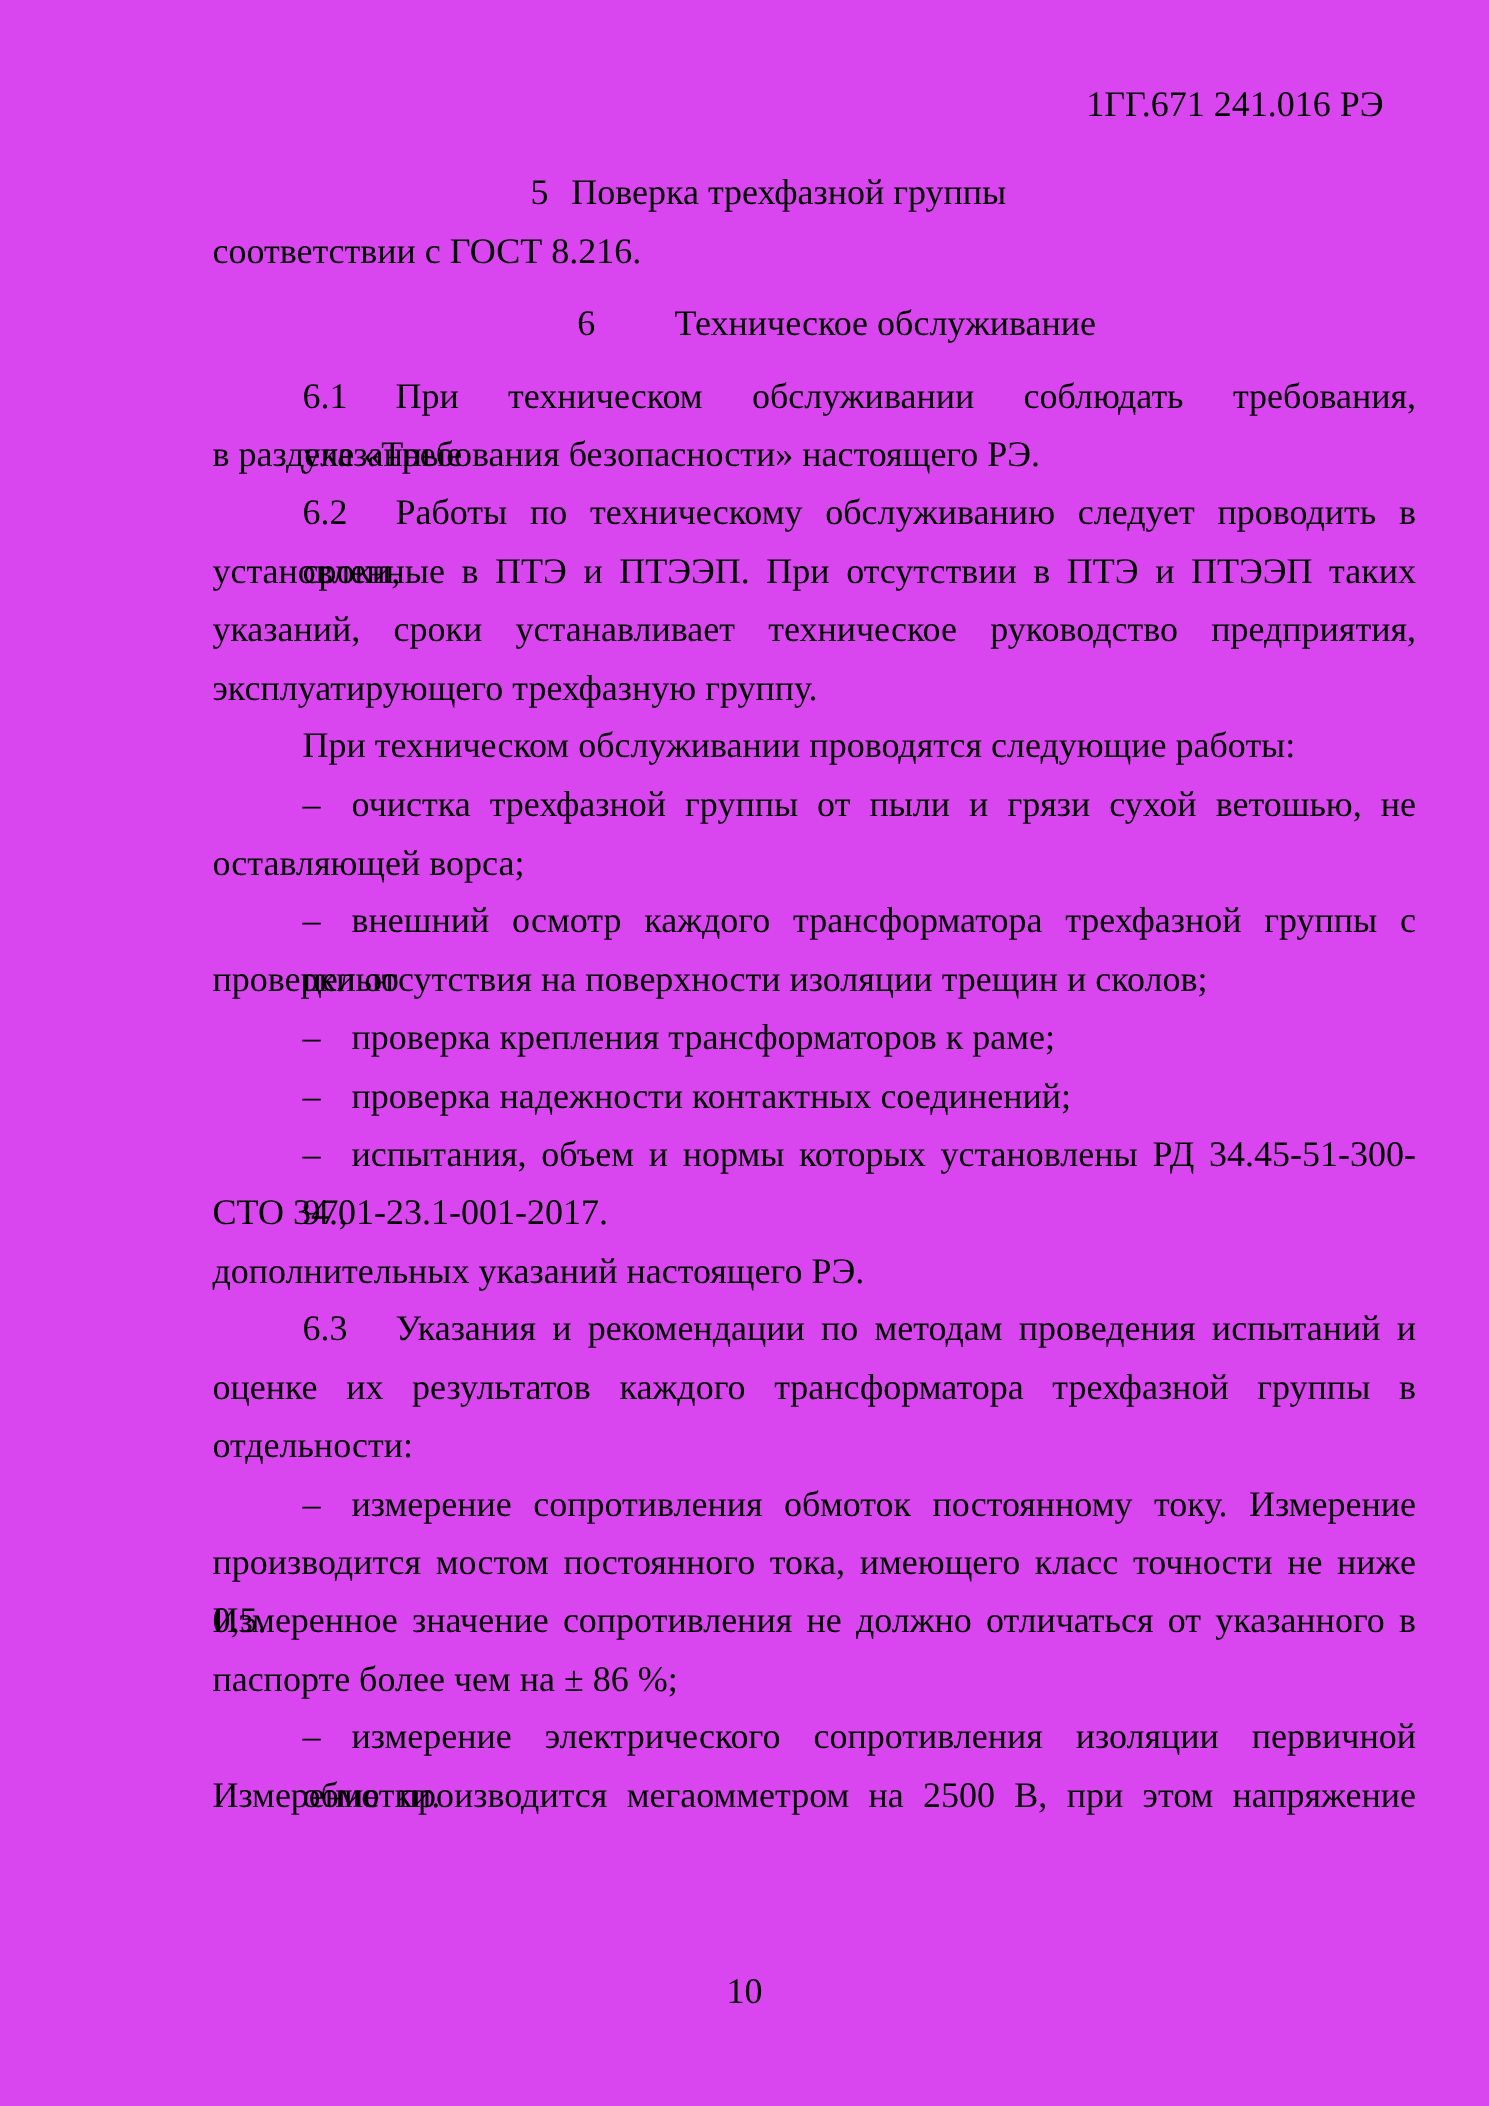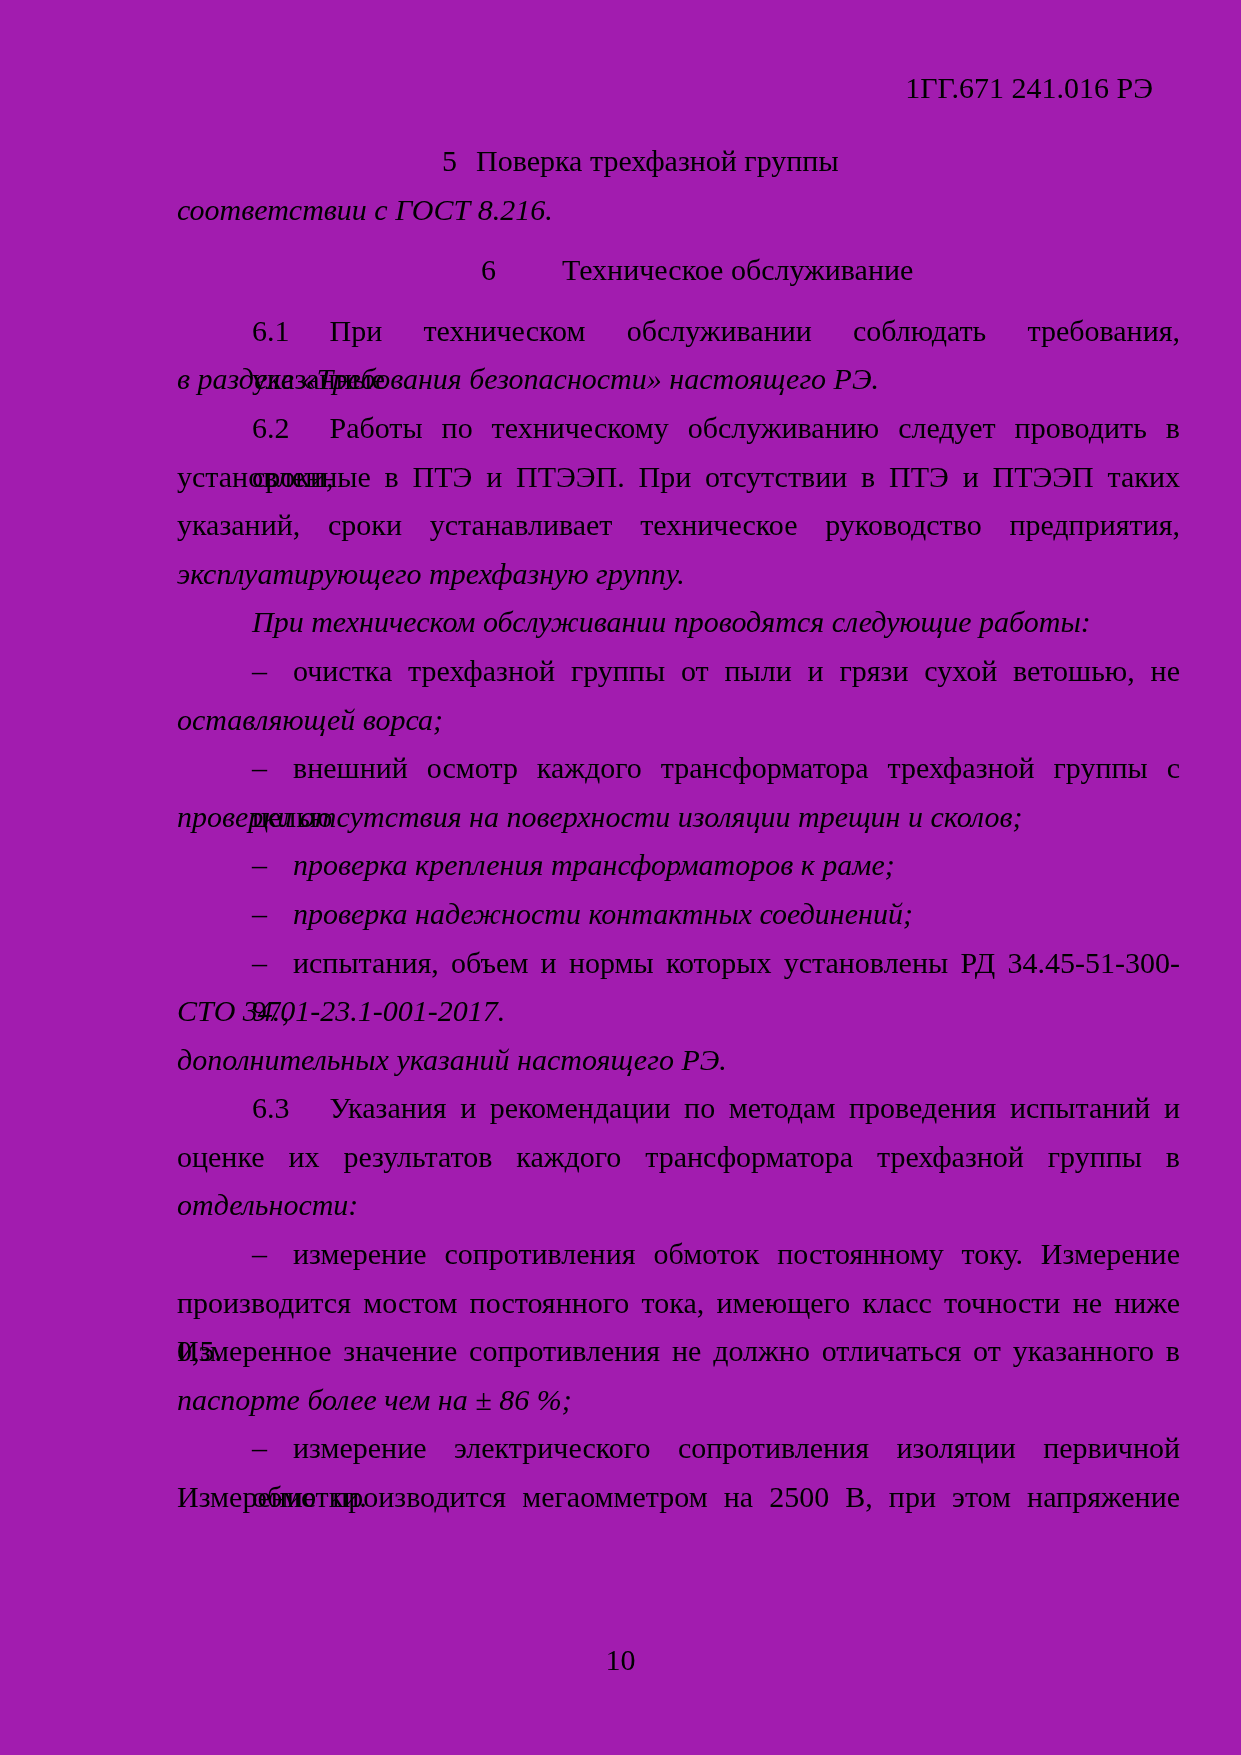--- a/index.html
+++ b/index.html
@@ -1,32 +1,32 @@
 <!DOCTYPE html>
 <html><head>
 <meta charset="utf-8">
 <style>
   html,body{margin:0;padding:0;background:#888;}
   .page{
     position:relative;
     width:1241px;height:1755px;
-    background:#a21caf;
+    background:#d946ef;
     font-family:"Liberation Serif","DejaVu Serif",serif;
     font-size:30px;color:#000;
     overflow:hidden;
   }
   .hdr{
     position:absolute;top:64px;left:177px;width:976px;
     height:49px;line-height:48.6px;text-align:right;white-space:nowrap;
   }
   .content{position:absolute;top:137px;left:177px;width:1003px;}
   .line{height:48.6px;line-height:48.6px;}
   .line.first{padding-left:75px;}
   .line.just{text-align:justify;text-align-last:justify;}
-  .line.left{text-align:left;text-align-last:left;font-style:italic;}
+  .line.left{text-align:left;text-align-last:left;}
   .m-num{margin-right:40px;}
   .m-dash{margin-right:26px;}
   .h{height:48.6px;line-height:48.6px;text-align:left;white-space:nowrap;}
   .h5{padding-left:265px;}
   .h5 .hnum{margin-right:19px;}
   .h6{padding-left:304px;margin-top:12px;margin-bottom:12px;}
   .h6 .hnum{margin-right:66px;}
   .pagenum{
     position:absolute;top:1636px;left:0;width:1241px;
     height:49px;line-height:48.6px;text-align:center;

